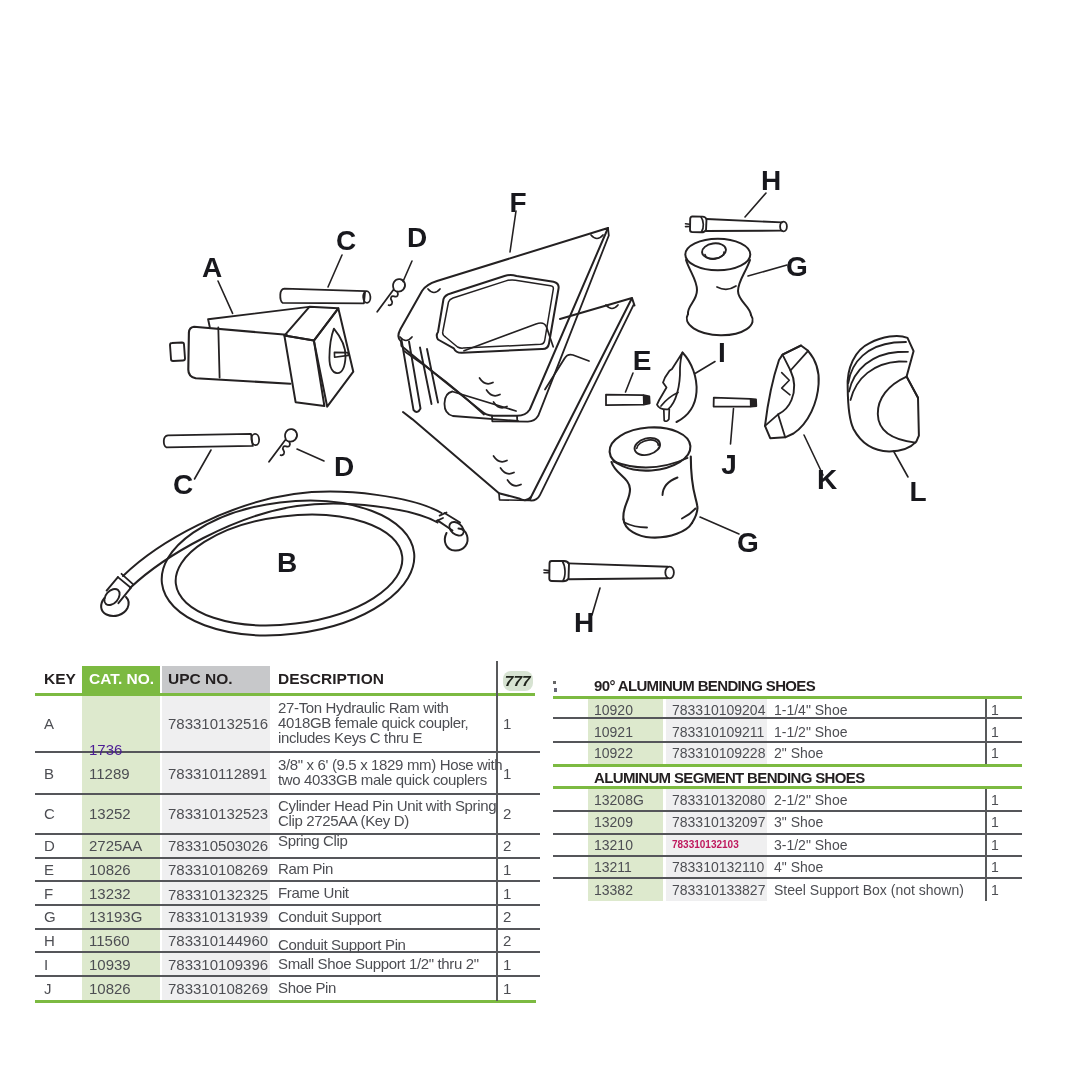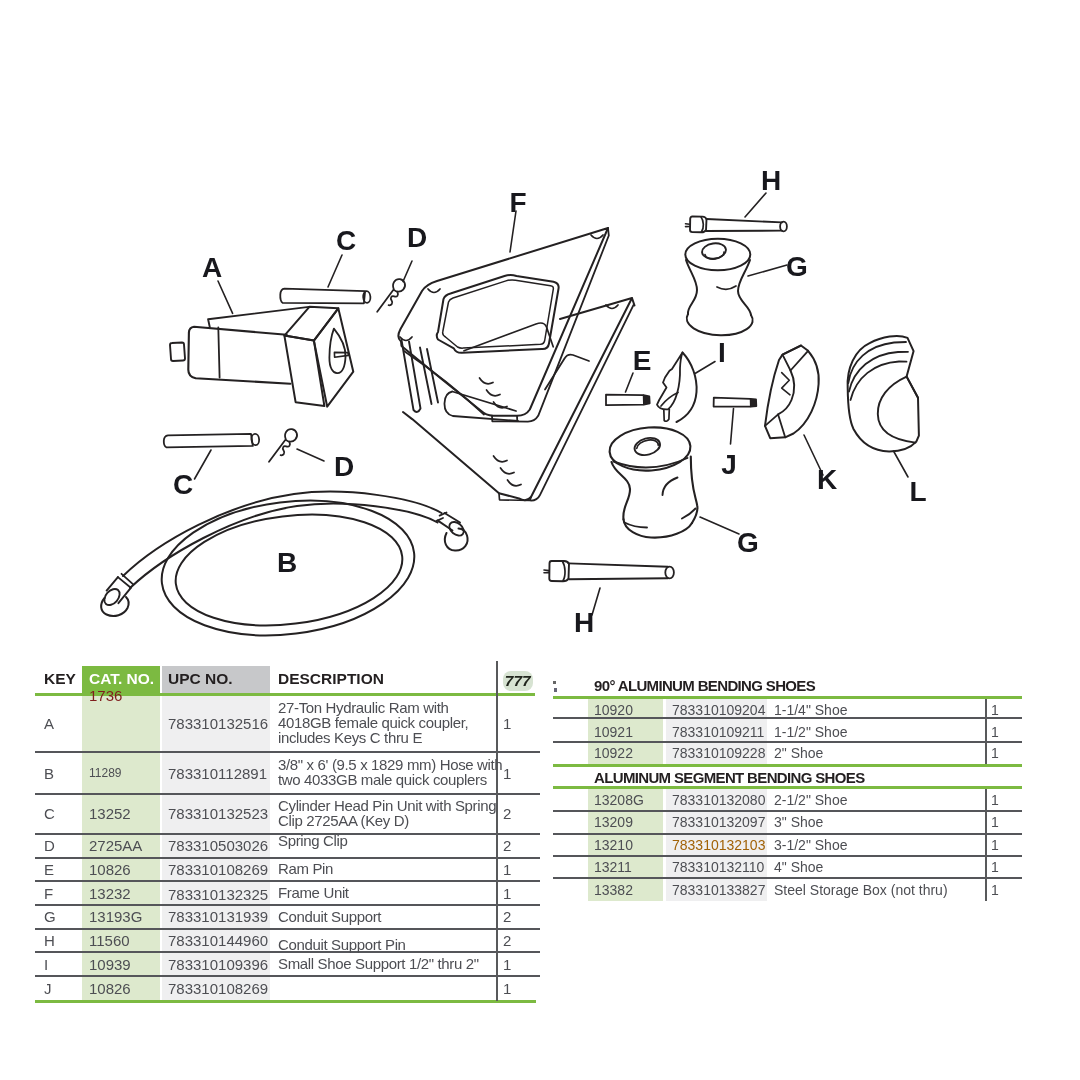--- a/index.html
+++ b/index.html
@@ -154,28 +154,28 @@
 <div style="position:absolute;left:35px;top:793px;width:505px;height:2px;background:#55565a;"></div>
 <div style="position:absolute;left:35px;top:833px;width:505px;height:2px;background:#55565a;"></div>
 <div style="position:absolute;left:35px;top:857px;width:505px;height:2px;background:#55565a;"></div>
 <div style="position:absolute;left:35px;top:880px;width:505px;height:2px;background:#55565a;"></div>
 <div style="position:absolute;left:35px;top:904px;width:505px;height:2px;background:#55565a;"></div>
 <div style="position:absolute;left:35px;top:928px;width:505px;height:2px;background:#55565a;"></div>
 <div style="position:absolute;left:35px;top:951px;width:505px;height:2px;background:#55565a;"></div>
 <div style="position:absolute;left:35px;top:975px;width:505px;height:2px;background:#55565a;"></div>
 <div style="position:absolute;left:496.3px;top:661px;width:1.6px;height:339.5px;background:#58595b;"></div>
 <div style="position:absolute;left:44px;top:694px;width:30px;height:58.5px;display:flex;align-items:center;font-size:15px;color:#4d4e53;">A</div>
-<div style="position:absolute;left:89px;top:666px;width:70px;height:58.5px;display:flex;align-items:center;font-size:15px;color:#7f1d1d;">1736</div>
+<div style="position:absolute;left:89px;top:720px;width:70px;height:58.5px;display:flex;align-items:center;font-size:15px;color:#4c1d95;">1736</div>
 <div style="position:absolute;left:168px;top:694px;width:100px;height:58.5px;display:flex;align-items:center;font-size:15px;color:#4d4e53;">783310132516</div>
 <div style="position:absolute;left:278px;top:694px;width:218px;height:58.5px;display:flex;align-items:center;font-size:15px;color:#4d4e53;letter-spacing:-0.35px;line-height:14.7px;white-space:nowrap;">
       <div>27-Ton Hydraulic Ram with<br>4018GB female quick coupler,<br>includes Keys C thru E</div>
     </div>
 <div style="position:absolute;left:503px;top:694px;width:30px;height:58.5px;display:flex;align-items:center;font-size:15px;color:#4d4e53;">1</div>
 <div style="position:absolute;left:44px;top:752.5px;width:30px;height:41.0px;display:flex;align-items:center;font-size:15px;color:#4d4e53;">B</div>
-<div style="position:absolute;left:89px;top:752.5px;width:70px;height:41.0px;display:flex;align-items:center;font-size:12px;color:#4d4e53;">11289</div>
+<div style="position:absolute;left:89px;top:752.5px;width:70px;height:41.0px;display:flex;align-items:center;font-size:15px;color:#4d4e53;">11289</div>
 <div style="position:absolute;left:168px;top:752.5px;width:100px;height:41.0px;display:flex;align-items:center;font-size:15px;color:#4d4e53;">783310112891</div>
 <div style="position:absolute;left:278px;top:752.5px;width:218px;height:41.0px;display:flex;align-items:center;font-size:15px;color:#4d4e53;letter-spacing:-0.35px;line-height:14.7px;white-space:nowrap;">
       <div>3/8" x 6' (9.5 x 1829 mm) Hose with<br>two 4033GB male quick couplers</div>
     </div>
 <div style="position:absolute;left:503px;top:752.5px;width:30px;height:41.0px;display:flex;align-items:center;font-size:15px;color:#4d4e53;">1</div>
 <div style="position:absolute;left:44px;top:793.5px;width:30px;height:40.5px;display:flex;align-items:center;font-size:15px;color:#4d4e53;">C</div>
 <div style="position:absolute;left:89px;top:793.5px;width:70px;height:40.5px;display:flex;align-items:center;font-size:15px;color:#4d4e53;">13252</div>
 <div style="position:absolute;left:168px;top:793.5px;width:100px;height:40.5px;display:flex;align-items:center;font-size:15px;color:#4d4e53;">783310132523</div>
 <div style="position:absolute;left:278px;top:793.5px;width:218px;height:40.5px;display:flex;align-items:center;font-size:15px;color:#4d4e53;letter-spacing:-0.35px;line-height:14.7px;white-space:nowrap;">
       <div>Cylinder Head Pin Unit with Spring<br>Clip 2725AA (Key D)</div>
@@ -219,20 +219,23 @@
 <div style="position:absolute;left:44px;top:952.5px;width:30px;height:23.700000000000045px;display:flex;align-items:center;font-size:15px;color:#4d4e53;">I</div>
 <div style="position:absolute;left:89px;top:952.5px;width:70px;height:23.700000000000045px;display:flex;align-items:center;font-size:15px;color:#4d4e53;">10939</div>
 <div style="position:absolute;left:168px;top:952.5px;width:100px;height:23.700000000000045px;display:flex;align-items:center;font-size:15px;color:#4d4e53;">783310109396</div>
 <div style="position:absolute;left:278px;top:952.5px;width:218px;height:23.700000000000045px;display:flex;align-items:center;font-size:15px;color:#4d4e53;letter-spacing:-0.35px;line-height:14.7px;white-space:nowrap;">
       <div>Small Shoe Support 1/2" thru 2"</div>
     </div>
 <div style="position:absolute;left:503px;top:952.5px;width:30px;height:23.700000000000045px;display:flex;align-items:center;font-size:15px;color:#4d4e53;">1</div>
 <div style="position:absolute;left:44px;top:976.2px;width:30px;height:23.799999999999955px;display:flex;align-items:center;font-size:15px;color:#4d4e53;">J</div>
 <div style="position:absolute;left:89px;top:976.2px;width:70px;height:23.799999999999955px;display:flex;align-items:center;font-size:15px;color:#4d4e53;">10826</div>
 <div style="position:absolute;left:168px;top:976.2px;width:100px;height:23.799999999999955px;display:flex;align-items:center;font-size:15px;color:#4d4e53;">783310108269</div>
+<div style="position:absolute;left:278px;top:976.2px;width:218px;height:23.799999999999955px;display:flex;align-items:center;font-size:15px;color:#4d4e53;letter-spacing:-0.35px;line-height:14.7px;white-space:nowrap;">
+      <div>Shoe Pin</div>
+    </div>
 <div style="position:absolute;left:503px;top:976.2px;width:30px;height:23.799999999999955px;display:flex;align-items:center;font-size:15px;color:#4d4e53;">1</div>
 <div style="position:absolute;left:587.5px;top:698.5px;width:75.5px;height:65.5px;background:#dde9cd;"></div>
 <div style="position:absolute;left:666px;top:698.5px;width:101px;height:65.5px;background:#efeff0;"></div>
 <div style="position:absolute;left:587.5px;top:789px;width:75.5px;height:112px;background:#dde9cd;"></div>
 <div style="position:absolute;left:666px;top:789px;width:101px;height:112px;background:#efeff0;"></div>
 <div style="position:absolute;left:553px;top:696px;width:469px;height:2.6px;background:#7cba41;"></div>
 <div style="position:absolute;left:553px;top:764px;width:469px;height:2.6px;background:#7cba41;"></div>
 <div style="position:absolute;left:553px;top:786.4px;width:469px;height:2.6px;background:#7cba41;"></div>
 <div style="position:absolute;left:594px;top:675px;width:420px;height:20px;display:flex;align-items:center;font-weight:bold;font-size:15px;color:#231f20;letter-spacing:-0.65px;">90° ALUMINUM BENDING SHOES</div>
 <div style="position:absolute;left:594px;top:768px;width:420px;height:19px;display:flex;align-items:center;font-weight:bold;font-size:15px;color:#231f20;letter-spacing:-0.65px;">ALUMINUM SEGMENT BENDING SHOES</div>
@@ -260,23 +263,23 @@
 <div style="position:absolute;left:991px;top:742.5px;width:25px;height:21.5px;display:flex;align-items:center;font-size:14px;color:#4d4e53;">1</div>
 <div style="position:absolute;left:594px;top:789px;width:70px;height:21.700000000000045px;display:flex;align-items:center;font-size:14px;color:#4d4e53;">13208G</div>
 <div style="position:absolute;left:672px;top:789px;width:100px;height:21.700000000000045px;display:flex;align-items:center;font-size:14px;color:#4d4e53;">783310132080</div>
 <div style="position:absolute;left:774px;top:789px;width:205px;height:21.700000000000045px;display:flex;align-items:center;font-size:14px;color:#4d4e53;">2-1/2" Shoe</div>
 <div style="position:absolute;left:991px;top:789px;width:25px;height:21.700000000000045px;display:flex;align-items:center;font-size:14px;color:#4d4e53;">1</div>
 <div style="position:absolute;left:594px;top:810.7px;width:70px;height:22.799999999999955px;display:flex;align-items:center;font-size:14px;color:#4d4e53;">13209</div>
 <div style="position:absolute;left:672px;top:810.7px;width:100px;height:22.799999999999955px;display:flex;align-items:center;font-size:14px;color:#4d4e53;">783310132097</div>
 <div style="position:absolute;left:774px;top:810.7px;width:205px;height:22.799999999999955px;display:flex;align-items:center;font-size:14px;color:#4d4e53;">3" Shoe</div>
 <div style="position:absolute;left:991px;top:810.7px;width:25px;height:22.799999999999955px;display:flex;align-items:center;font-size:14px;color:#4d4e53;">1</div>
 <div style="position:absolute;left:594px;top:833.5px;width:70px;height:22.5px;display:flex;align-items:center;font-size:14px;color:#4d4e53;">13210</div>
-<div style="position:absolute;left:672px;top:833.5px;width:100px;height:22.5px;display:flex;align-items:center;font-size:14px;color:#a16207;">783310132103</div>
+<div style="position:absolute;left:672px;top:833.5px;width:100px;height:22.5px;display:flex;align-items:center;font-size:10px;color:#be185d;font-weight:bold;">783310132103</div>
 <div style="position:absolute;left:774px;top:833.5px;width:205px;height:22.5px;display:flex;align-items:center;font-size:14px;color:#4d4e53;">3-1/2" Shoe</div>
 <div style="position:absolute;left:991px;top:833.5px;width:25px;height:22.5px;display:flex;align-items:center;font-size:14px;color:#4d4e53;">1</div>
 <div style="position:absolute;left:594px;top:856px;width:70px;height:22.5px;display:flex;align-items:center;font-size:14px;color:#4d4e53;">13211</div>
 <div style="position:absolute;left:672px;top:856px;width:100px;height:22.5px;display:flex;align-items:center;font-size:14px;color:#4d4e53;">783310132110</div>
 <div style="position:absolute;left:774px;top:856px;width:205px;height:22.5px;display:flex;align-items:center;font-size:14px;color:#4d4e53;">4" Shoe</div>
 <div style="position:absolute;left:991px;top:856px;width:25px;height:22.5px;display:flex;align-items:center;font-size:14px;color:#4d4e53;">1</div>
 <div style="position:absolute;left:594px;top:878.5px;width:70px;height:22.5px;display:flex;align-items:center;font-size:14px;color:#4d4e53;">13382</div>
 <div style="position:absolute;left:672px;top:878.5px;width:100px;height:22.5px;display:flex;align-items:center;font-size:14px;color:#4d4e53;">783310133827</div>
-<div style="position:absolute;left:774px;top:878.5px;width:205px;height:22.5px;display:flex;align-items:center;font-size:14px;color:#4d4e53;">Steel Storage Box (not thru)</div>
+<div style="position:absolute;left:774px;top:878.5px;width:205px;height:22.5px;display:flex;align-items:center;font-size:14px;color:#4d4e53;">Steel Support Box (not shown)</div>
 <div style="position:absolute;left:991px;top:878.5px;width:25px;height:22.5px;display:flex;align-items:center;font-size:14px;color:#4d4e53;">1</div>
 </div>
 </body></html>

